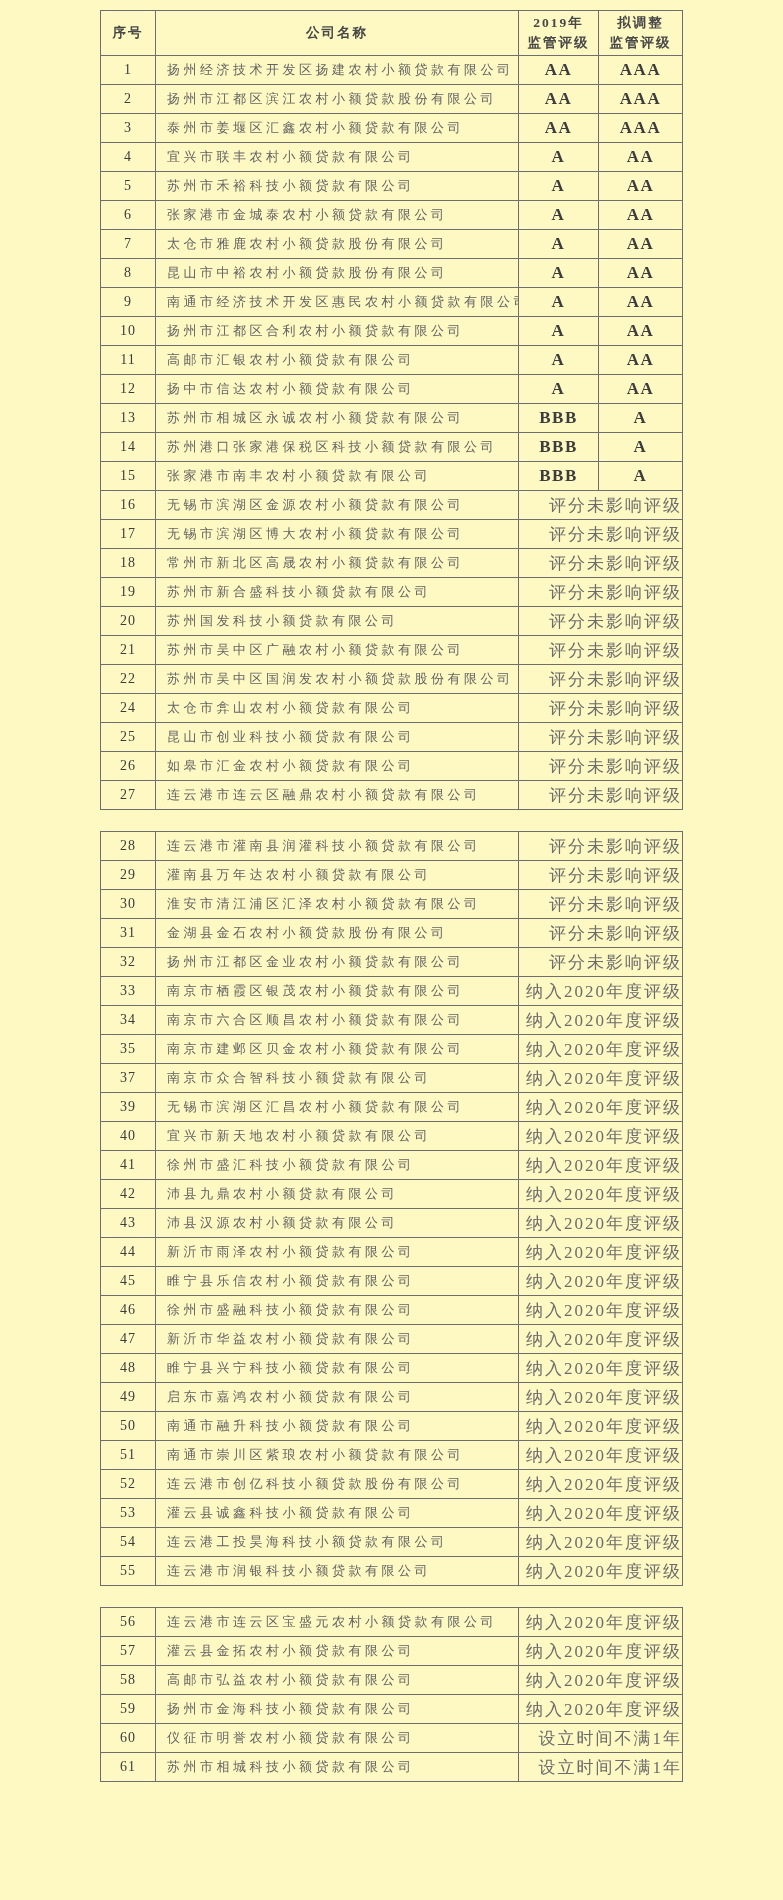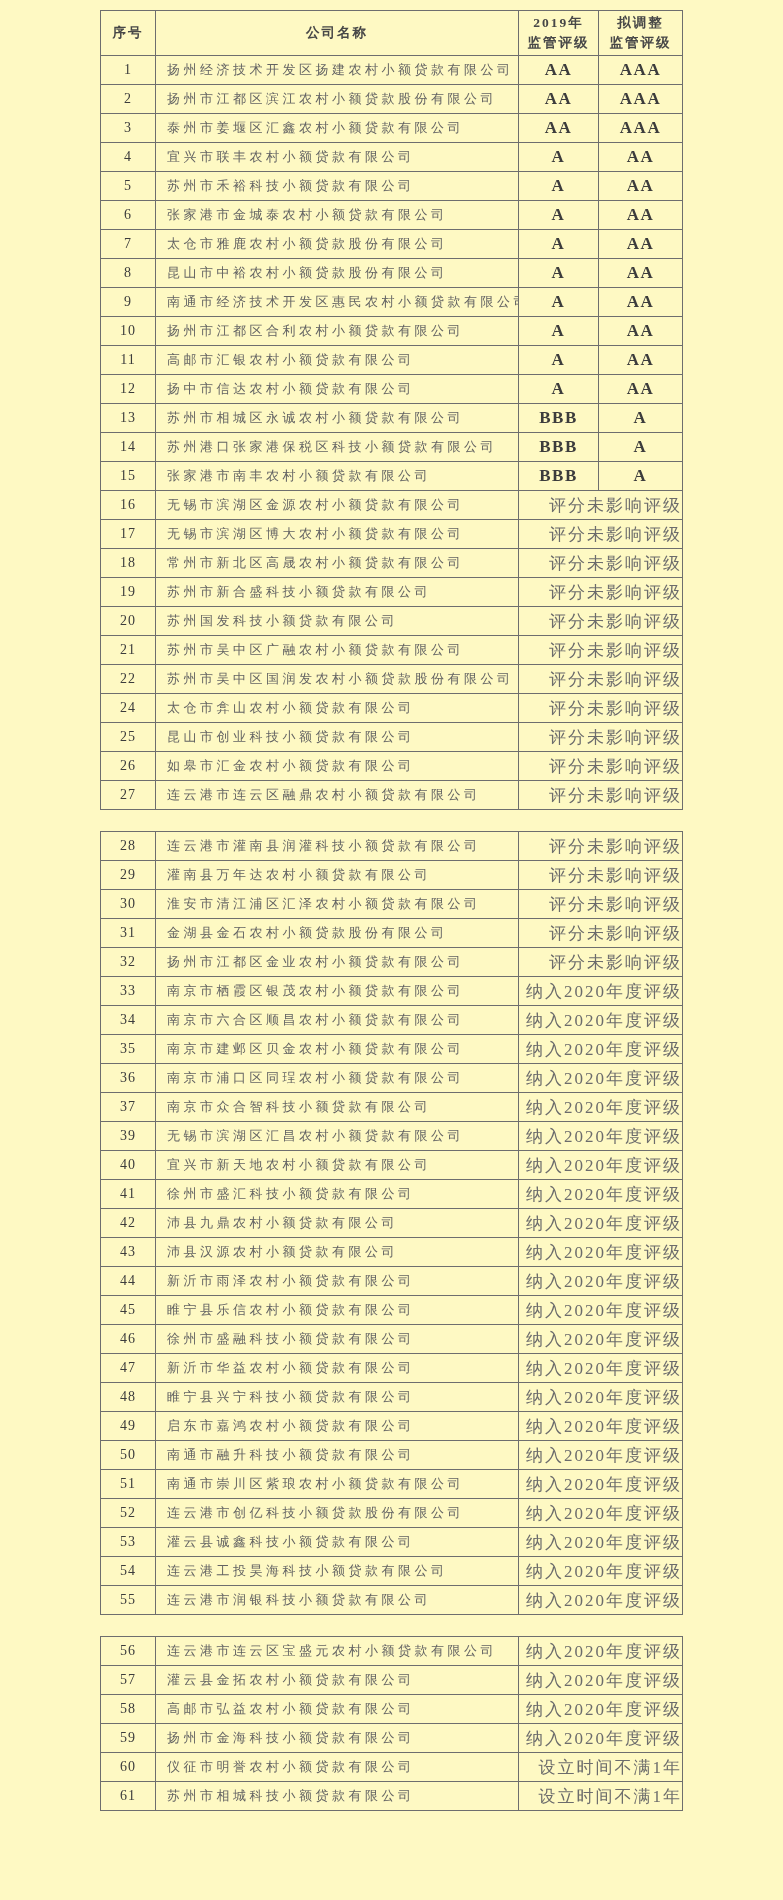--- a/index.html
+++ b/index.html
@@ -237,25 +237,20 @@
             <td class="num">34</td>
             <td class="name">南京市六合区顺昌农村小额贷款有限公司</td>
             <td class="merged" colspan="2">纳入2020年度评级</td>
           </tr>
           <tr>
             <td class="num">35</td>
             <td class="name">南京市建邺区贝金农村小额贷款有限公司</td>
             <td class="merged" colspan="2">纳入2020年度评级</td>
           </tr>
           <tr>
-            <td class="num">36</td>
-            <td class="name">南京市浦口区同珵农村小额贷款有限公司</td>
-            <td class="merged" colspan="2">纳入2020年度评级</td>
-          </tr>
-          <tr>
             <td class="num">37</td>
             <td class="name">南京市众合智科技小额贷款有限公司</td>
             <td class="merged" colspan="2">纳入2020年度评级</td>
           </tr>
           <tr>
             <td class="num">39</td>
             <td class="name">无锡市滨湖区汇昌农村小额贷款有限公司</td>
             <td class="merged" colspan="2">纳入2020年度评级</td>
           </tr>
           <tr>

